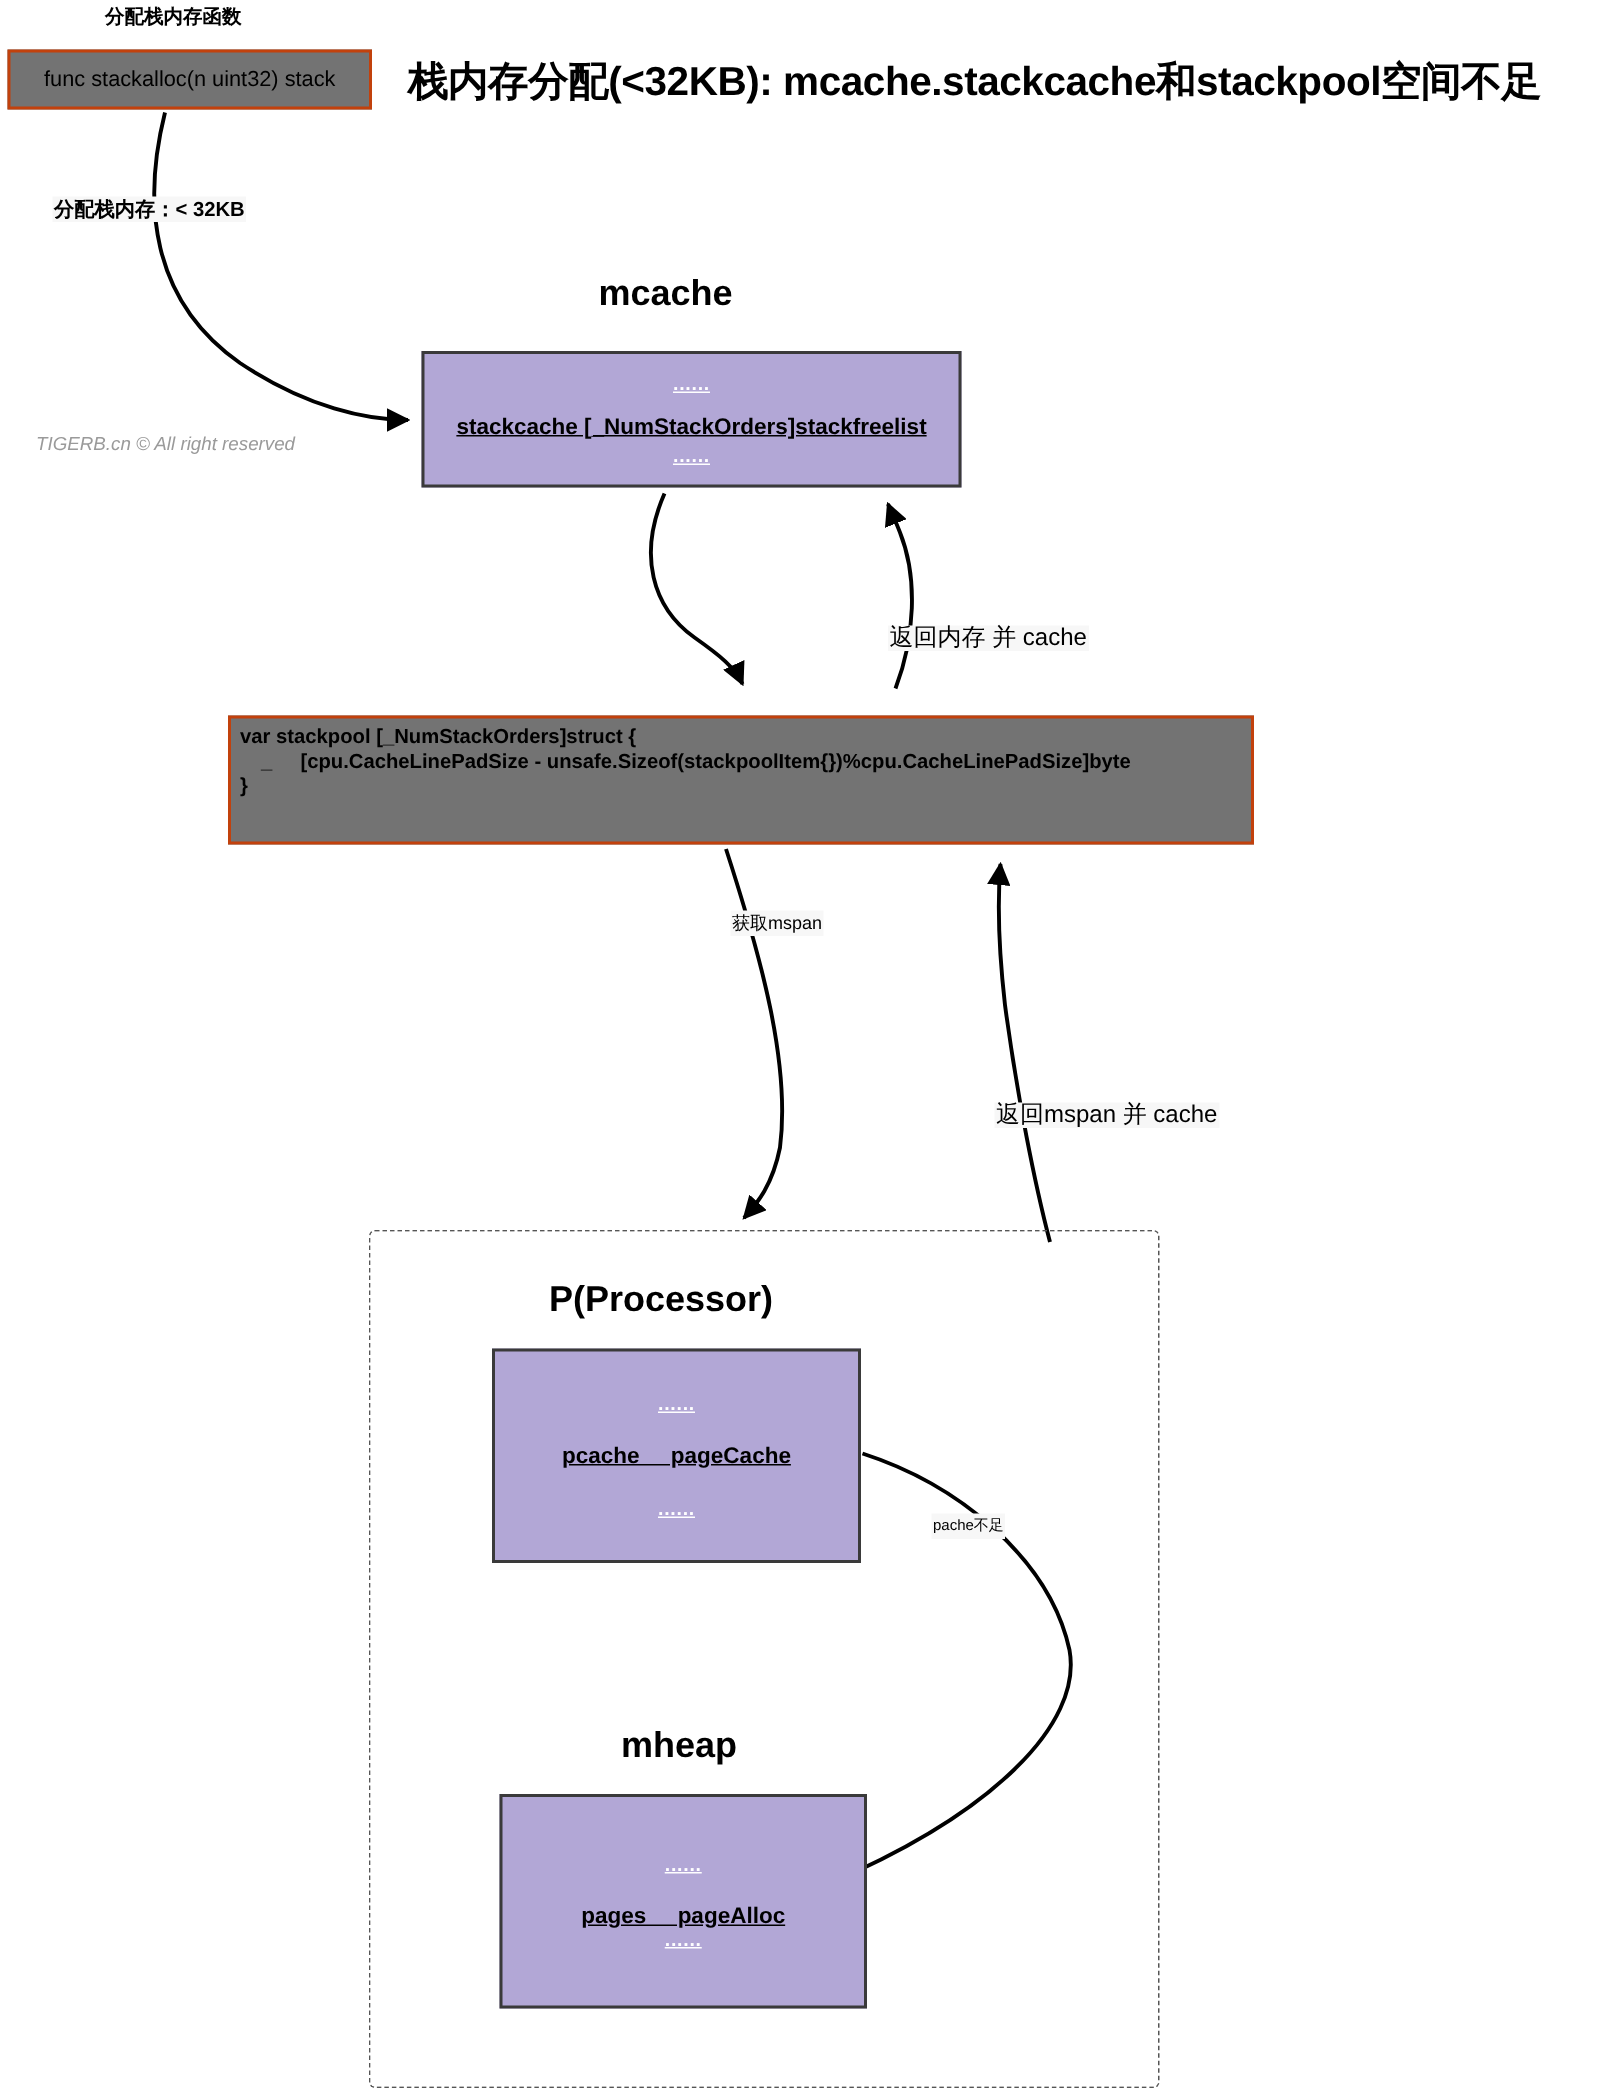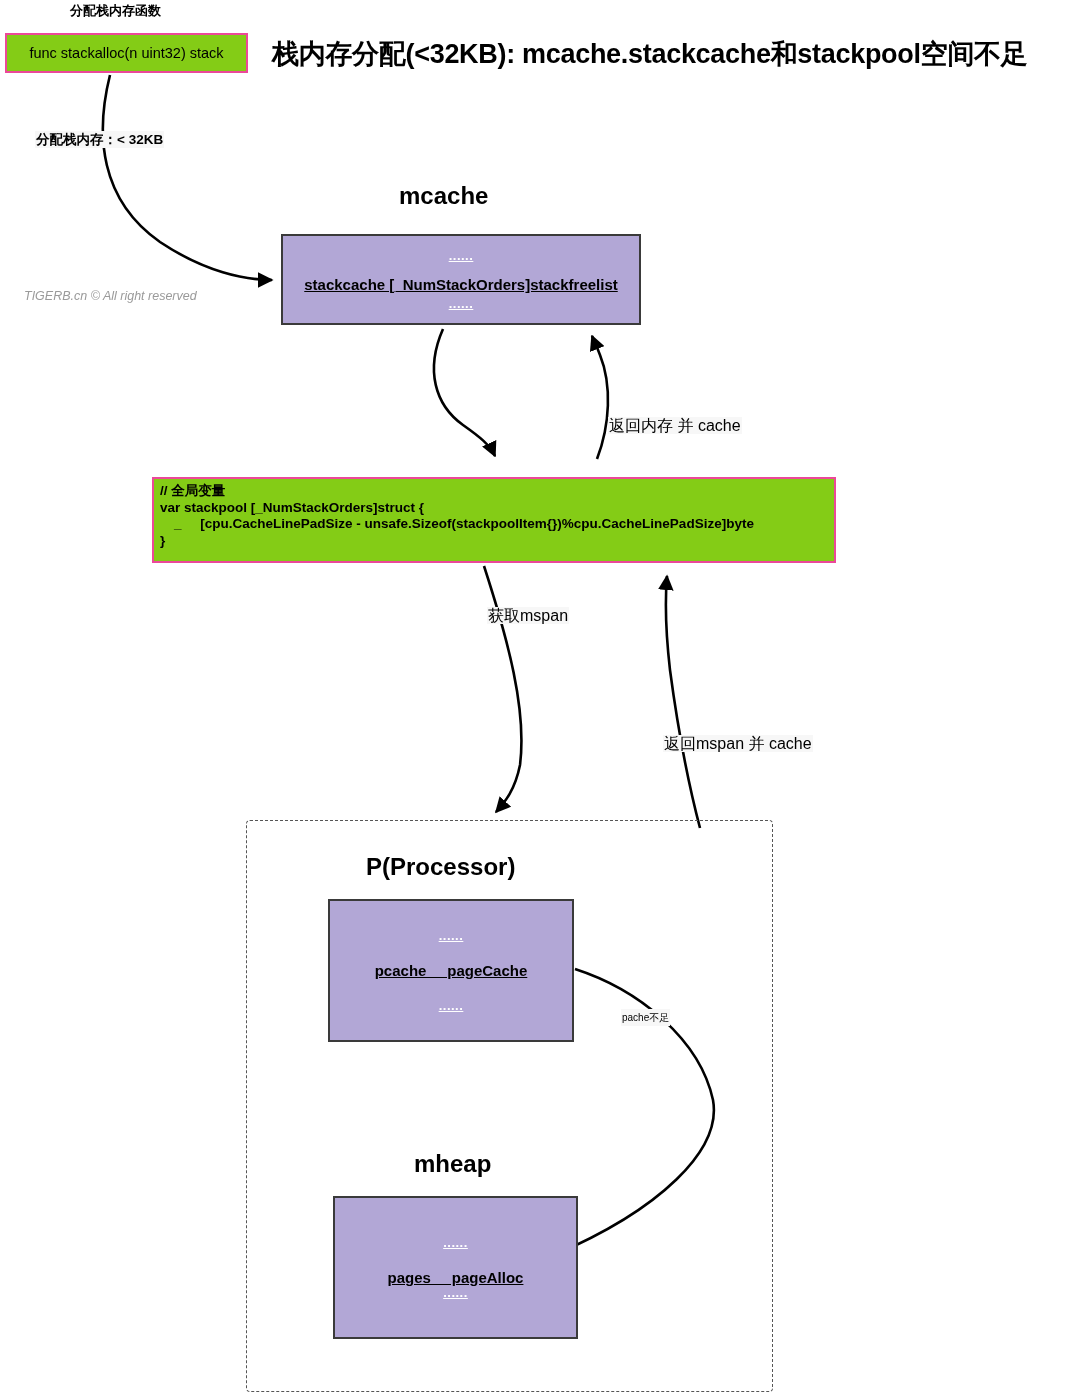--- a/index.html
+++ b/index.html
@@ -35,22 +35,22 @@
   #func-caption {
     left: 70px;
     top: 2px;
     font-size: 13px;
     font-weight: bold;
     white-space: nowrap;
   }
 
   
   .grey-box {
-    background: #84cc16;
-    border: 2px solid #ec4899;
+    background: #737373;
+    border: 2px solid #c2410c;
     box-sizing: border-box;
   }
   #func-box {
     left: 5px;
     top: 33px;
     width: 243px;
     height: 40px;
     display: flex;
     align-items: center;
     justify-content: center;
@@ -138,22 +138,22 @@
 
   
   .edge-label {
     background: #f7f7f7;
     font-size: 13.5px;
     white-space: nowrap;
     padding: 0 1px;
     line-height: 17px;
   }
   #label-alloc    { left: 35px;  top: 131px; font-weight: bold; }
-  #label-return-mem { left: 592px; top: 417px; font-size: 16px; margin-left: 16px; }
-  #label-get-mspan  { left: 487px; top: 607px; font-size: 16px; }
+  #label-return-mem { left: 592px; top: 417px; font-size: 16px; }
+  #label-get-mspan  { left: 487px; top: 607px; font-size: 12px; }
   #label-return-mspan { left: 663px; top: 735px; font-size: 16px; }
   #label-pcache-low { left: 621px; top: 1009px; font-size: 10px; }
 
   
   #watermark {
     left: 24px;
     top: 289px;
     font-size: 12.5px;
     font-style: italic;
     color: #9a9a9a;
@@ -208,21 +208,20 @@
 
   <div class="abs purple-box" id="mcache-box">
     <span class="dots">......</span>
     <span class="field-label">stackcache [_NumStackOrders]stackfreelist</span>
     <span class="dots">......</span>
   </div>
 
   <div class="abs edge-label" id="label-return-mem">返回内存 并 cache</div>
 
   <div class="abs grey-box" id="stackpool-box">
-    <div class="code-line comment-line">// 全局变量</div>
     <div class="code-line">var stackpool [_NumStackOrders]struct {</div>
     <div class="code-line code-indent2">_     [cpu.CacheLinePadSize - unsafe.Sizeof(stackpoolItem{})%cpu.CacheLinePadSize]byte</div>
     <div class="code-line">}</div>
   </div>
 
   <div class="abs edge-label" id="label-get-mspan">获取mspan</div>
 
   <div class="abs edge-label" id="label-return-mspan">返回mspan 并 cache</div>
 
   <div class="abs" id="machine-container"></div>

